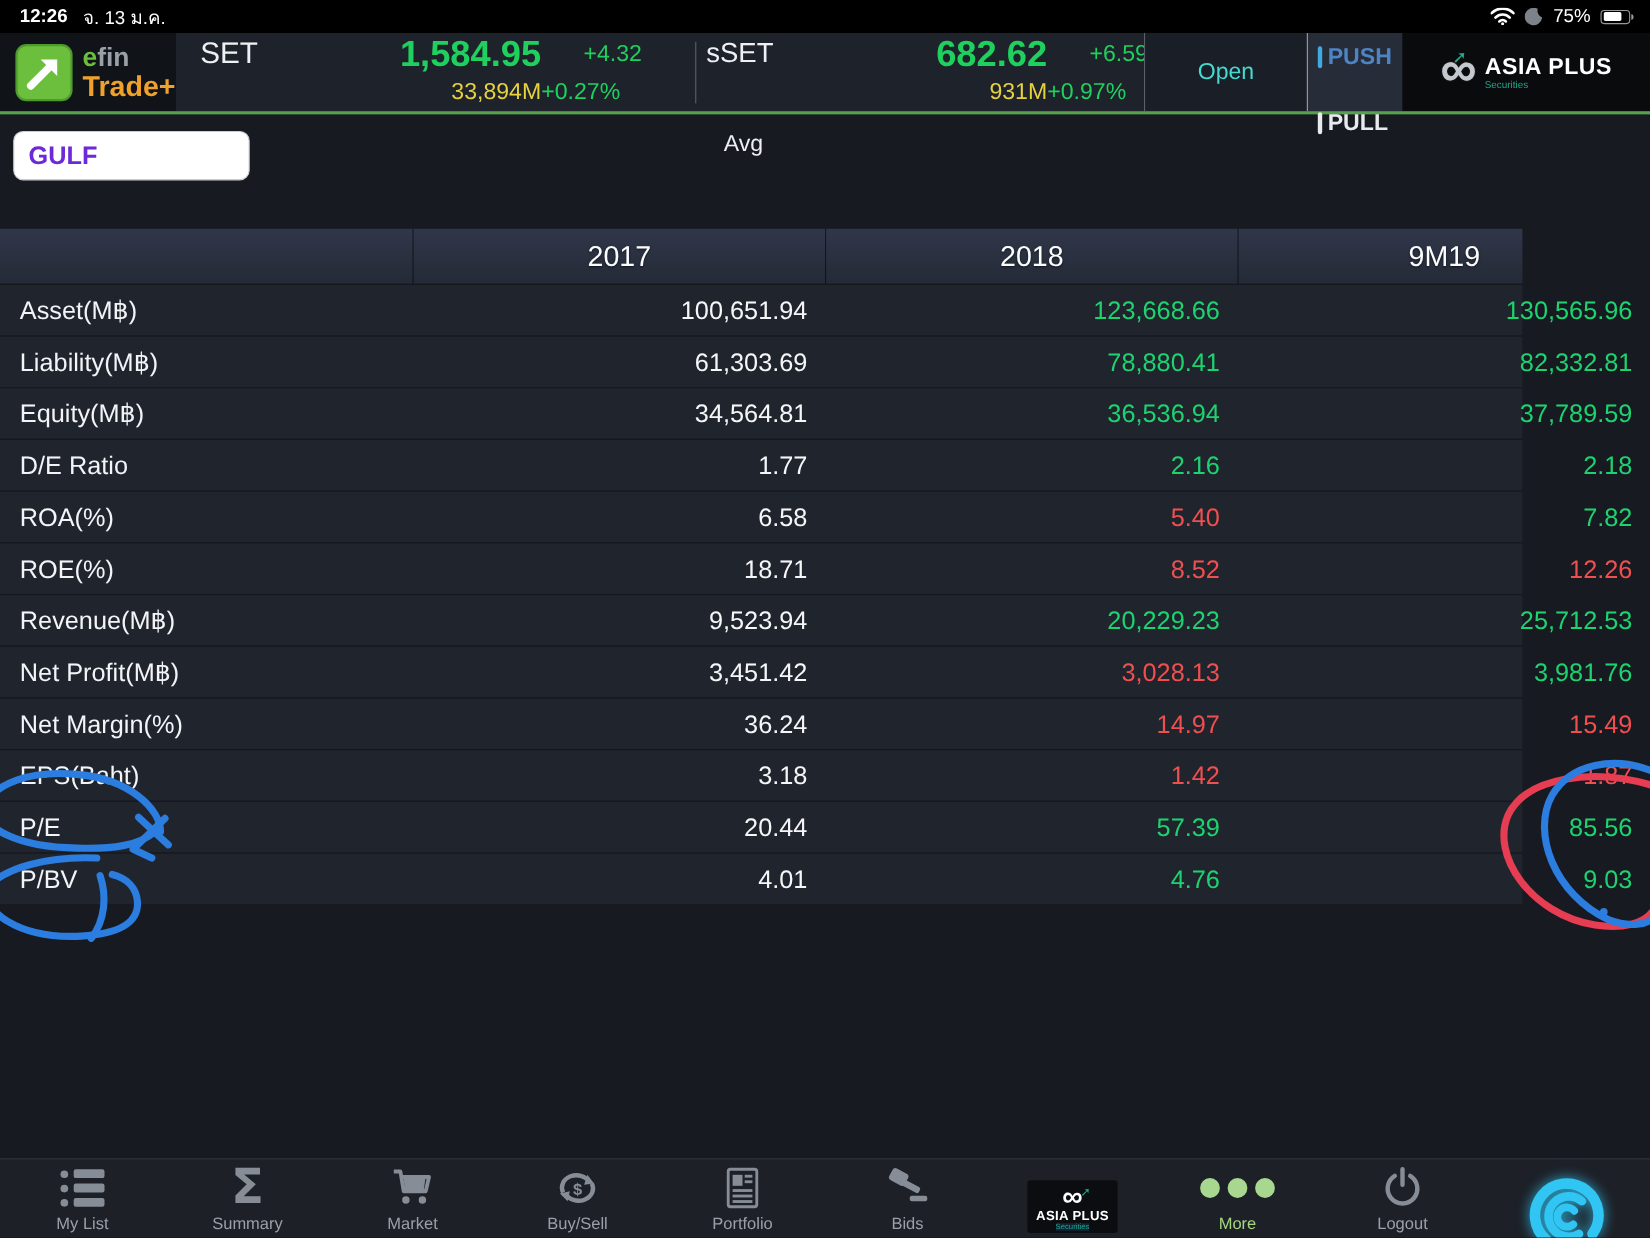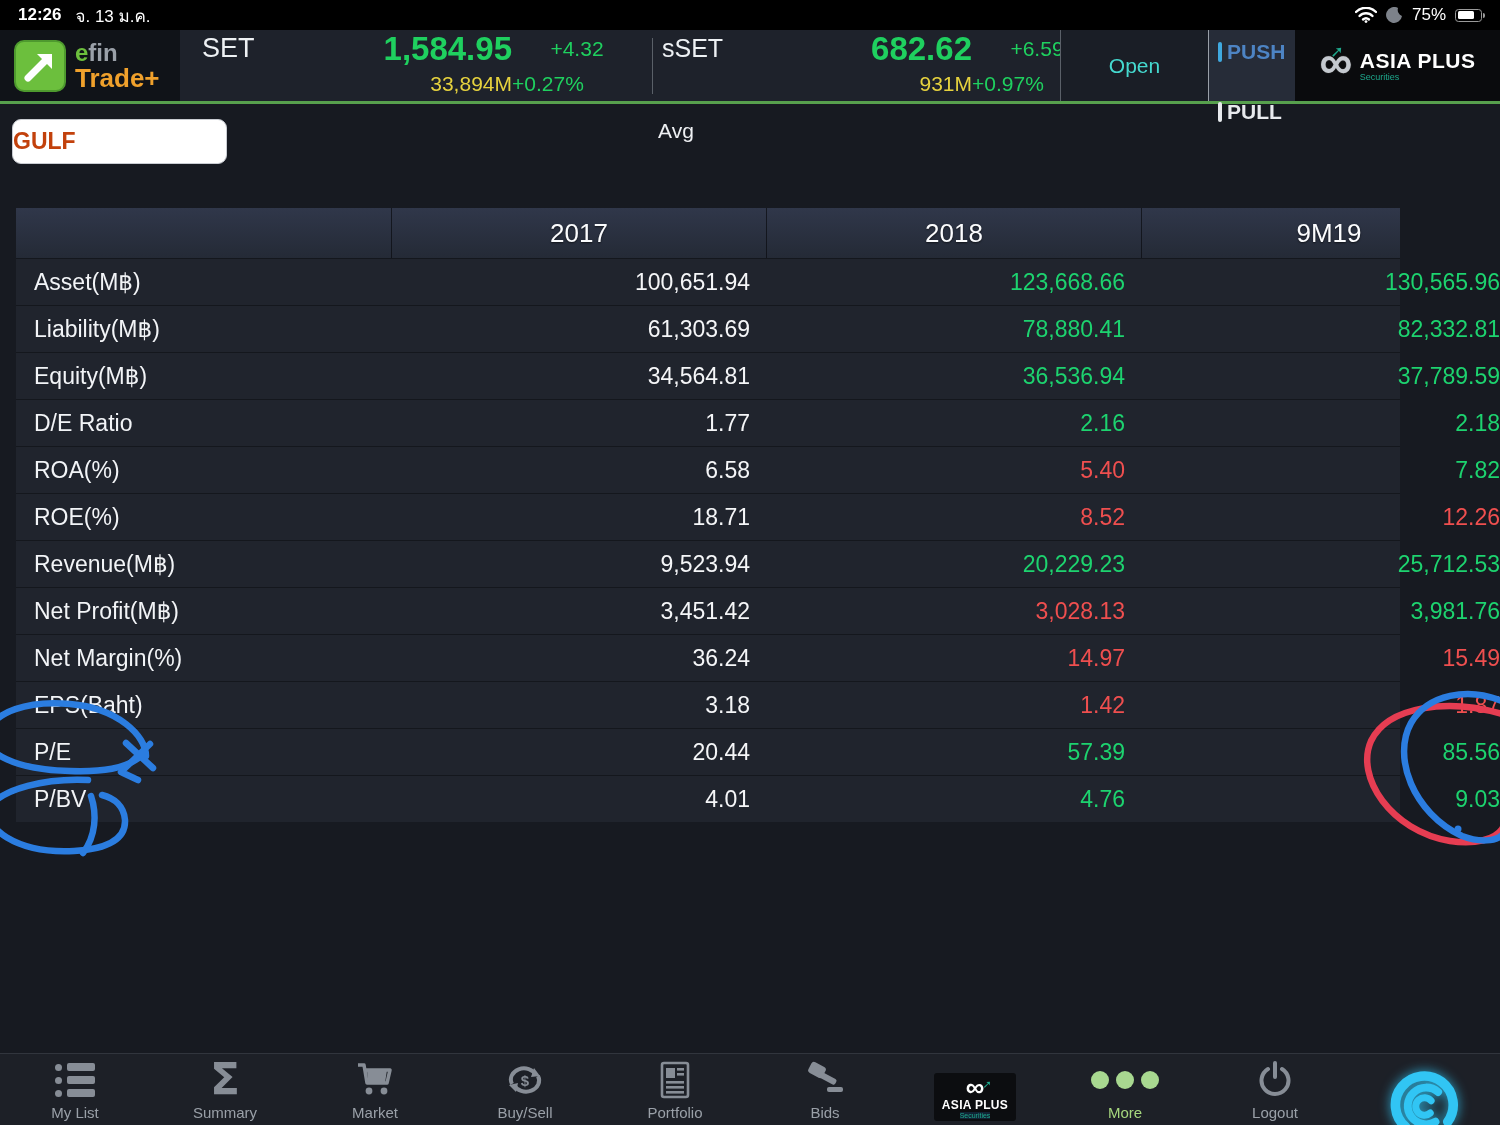--- a/index.html
+++ b/index.html
@@ -17,21 +17,21 @@
   .sb-right { display:flex; gap:9px; align-items:center; font-weight:400; }
   .wifi-svg, .moon-svg { display:block; }
   .battery { width:27px; height:13px; border:1.5px solid #9a9a9a; border-radius:3.5px;
     position:relative; display:flex; align-items:center; padding:1.5px; }
   .battery .fill { height:100%; width:75%; background:#fff; border-radius:1.5px; }
   .battery .nub { position:absolute; right:-4px; top:3.5px; width:2.5px; height:5px;
     background:#9a9a9a; border-radius:0 2px 2px 0; }
   
   .appheader { position:absolute; left:0; top:30px; width:1500px; height:74px;
     background:#111419; display:flex; border-bottom:3px solid #57a04d; }
-  .logoblock { width:180px; display:flex; align-items:center; gap:9px; padding-left:14px;
+  .logoblock { width:160px; display:flex; align-items:center; gap:9px; padding-left:14px;
     background:#101318; }
   .logo-square { width:52px; height:52px; border-radius:10px; background:#6cbf3d;
     border:2px solid #4e9a2e; display:flex; align-items:center; justify-content:center; }
   .logo-text { line-height:1; }
   .logo-text .efin { font-size:24px; font-weight:700; }
   .logo-text .efin .e { color:#6cbf3d; }
   .logo-text .efin .fin { color:#9aa0a8; }
   .logo-text .trade { font-size:26px; font-weight:700; color:#f0a12c; }
   .marketpanel { width:880px; background:#1e222b; display:grid;
     grid-template-columns: 95px 215px 130px 20px 95px 215px 130px;
@@ -54,26 +54,26 @@
   .brokerblock { flex:1; background:#0a0b0d; display:flex; align-items:center;
     justify-content:center; gap:8px; }
   .infinity { font-size:46px; color:#c4c9cf; line-height:0.8; font-weight:700;
     text-shadow:0 0 1px #888; position:relative; top:-3px; }
   .broker-arrow { position:relative; left:-30px; top:-14px; color:#1ea88c; font-size:16px; }
   .broker-texts { line-height:1; margin-left:-22px; }
   .broker-name { color:#fff; font-size:21px; font-weight:700; letter-spacing:0.5px; }
   .broker-sub { color:#1ea88c; font-size:9px; margin-top:2px; }
   
   .symbolbox { position:absolute; left:12px; top:119px; width:215px; height:45px;
-    background:#fff; border:1px solid #c9ccd2; border-radius:9px; color:#c2410c;
-    font-size:23px; font-weight:700; outline:none;
+    background:#fff; border:1px solid #c9ccd2; border-radius:9px; color:#6d28d9;
+    font-size:23px; font-weight:700; padding-left:13px; outline:none;
     font-family:"Liberation Sans","DejaVu Sans",sans-serif; }
   .avg-label { position:absolute; left:658px; top:119px; font-size:21px; color:#eef0f3; }
   
-  .fintable { position:absolute; left:16px; top:208px; width:1384px; }
+  .fintable { position:absolute; left:0; top:208px; width:1384px; }
   .thead { display:grid; grid-template-columns:375px 375px 375px 375px; height:50px;
     background:linear-gradient(#30374a,#242a36); align-items:center; }
   .thead .th { text-align:center; font-size:26px; color:#fbfcfe; font-weight:500;
     text-shadow:0 1px 2px rgba(0,0,0,0.6); border-left:1px solid rgba(10,12,16,0.7); height:100%;
     display:flex; align-items:center; justify-content:center; }
   .thead .th:first-child { border-left:none; }
   .trow { display:grid; grid-template-columns:375px 375px 375px 375px; height:47px;
     background:#20242d; border-top:1px solid #14171d; align-items:center; }
   .trow .lbl { font-size:23px; color:#f2f4f7; padding-left:18px; }
   .trow .val { font-size:23px; text-align:right; padding-right:16px; }

